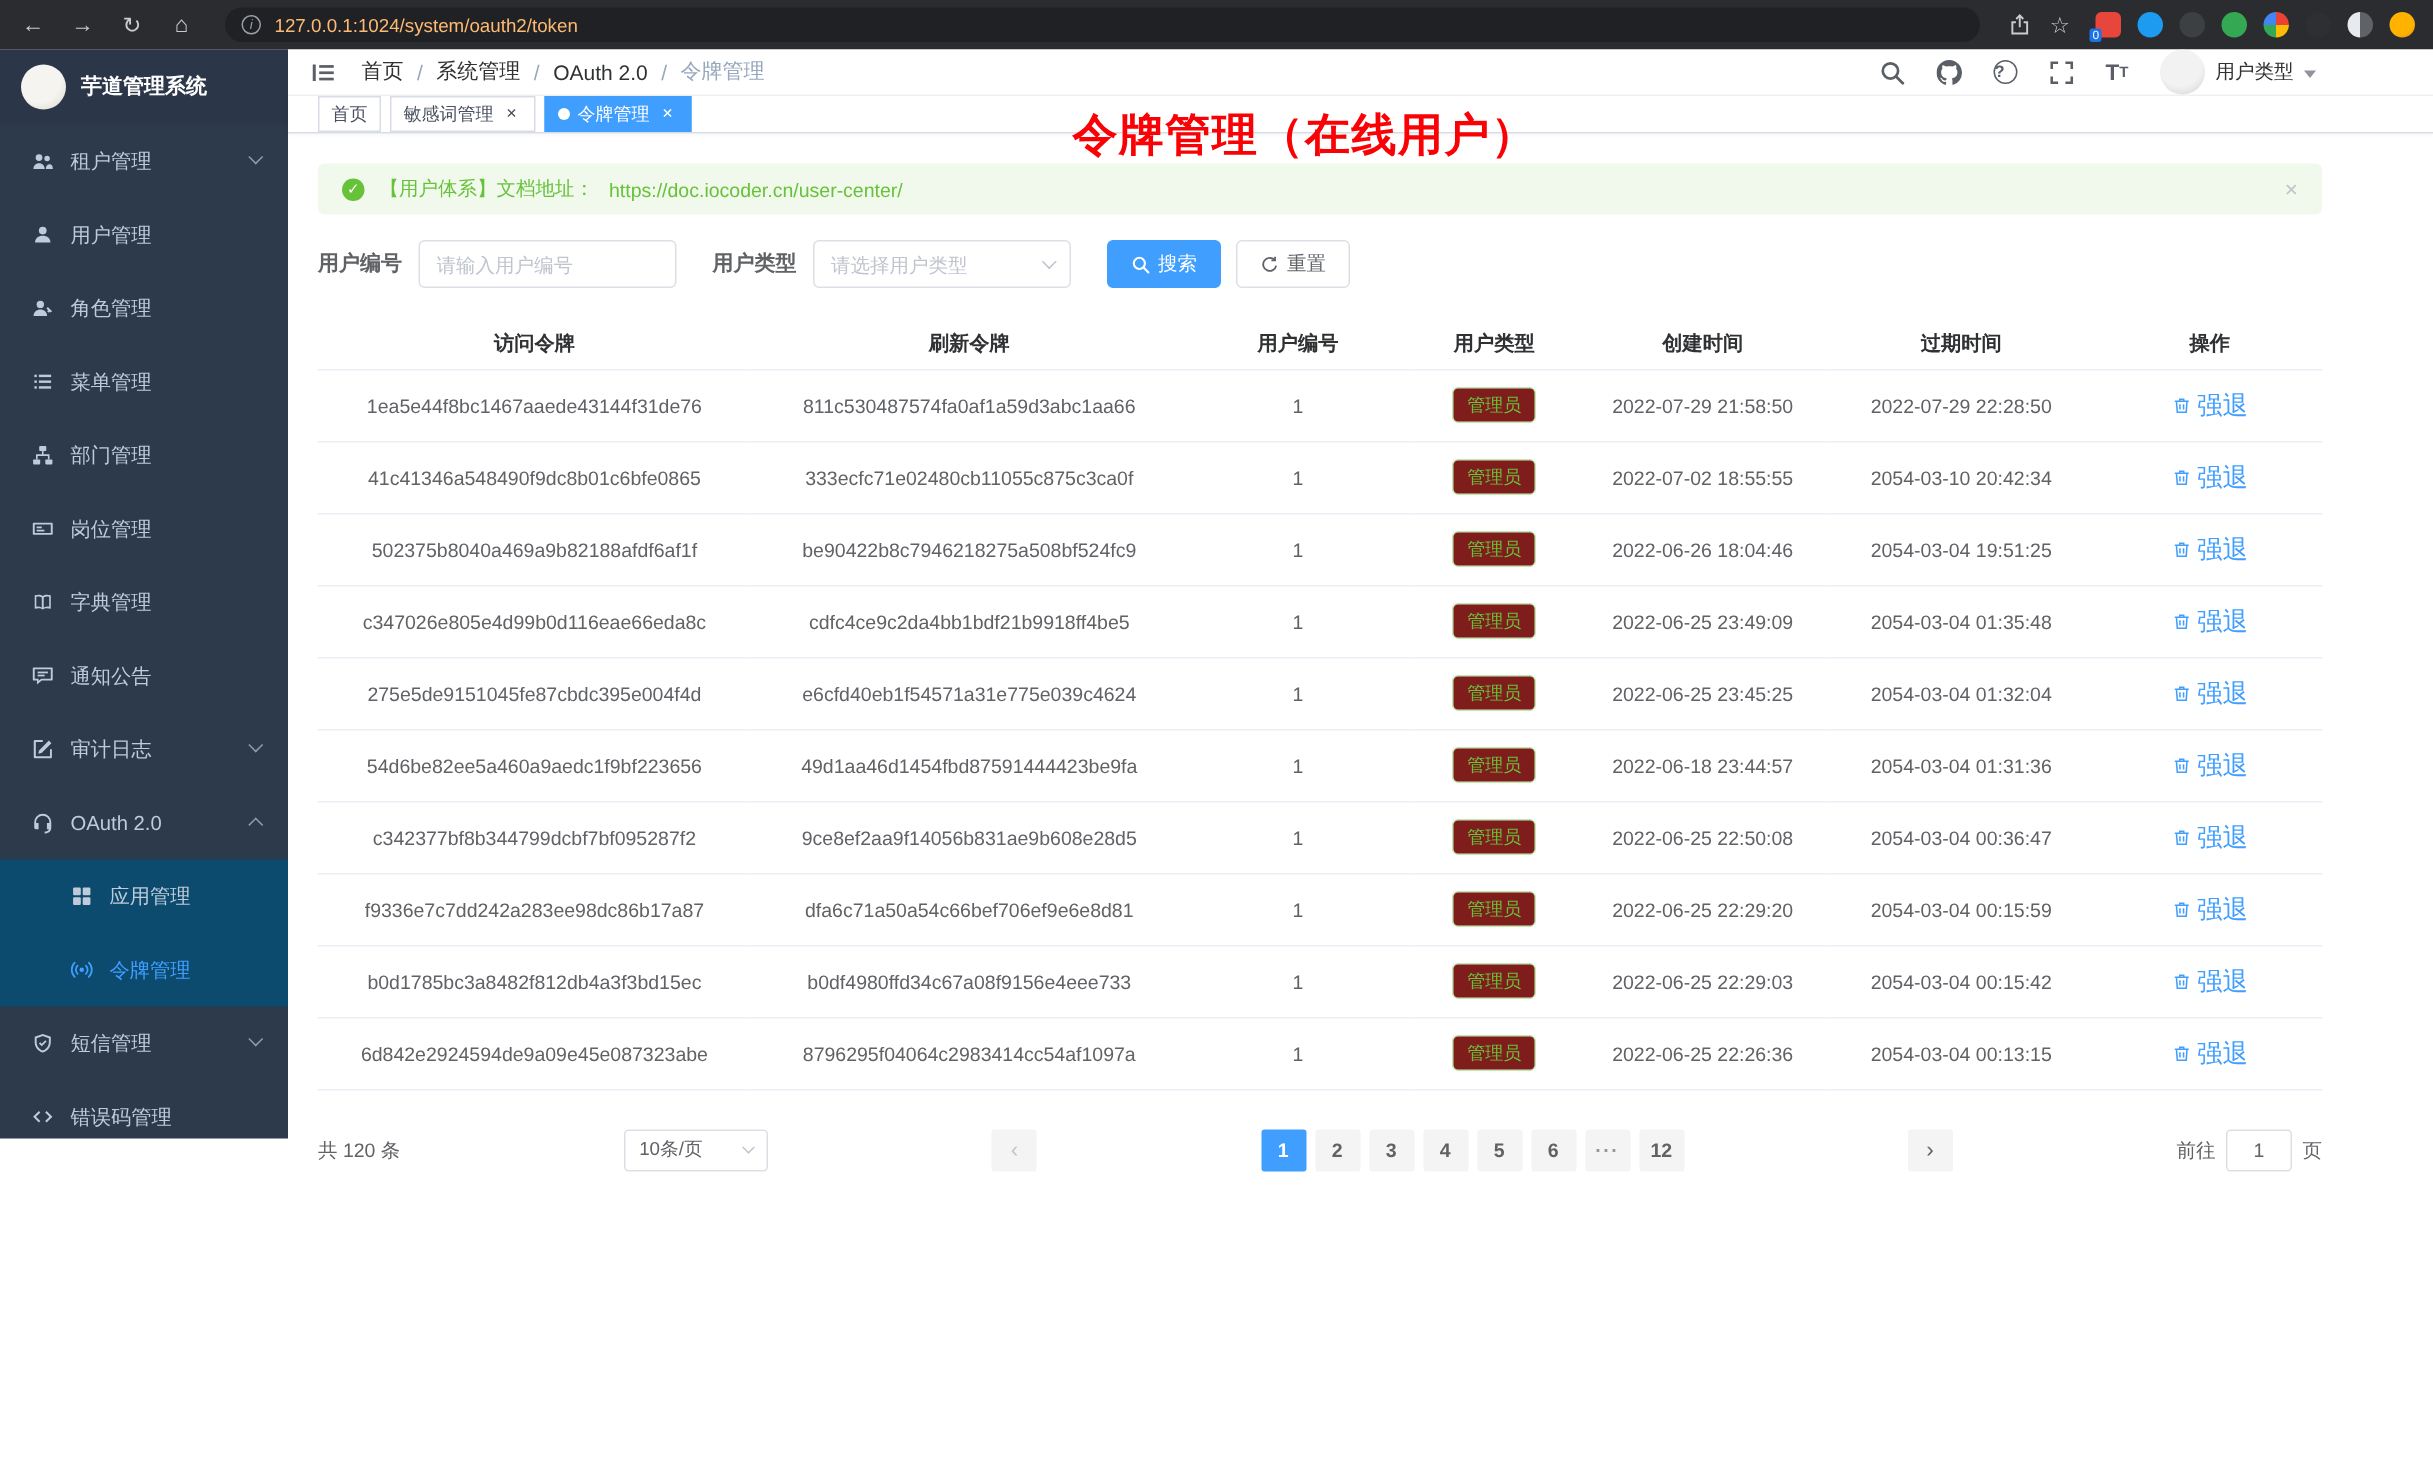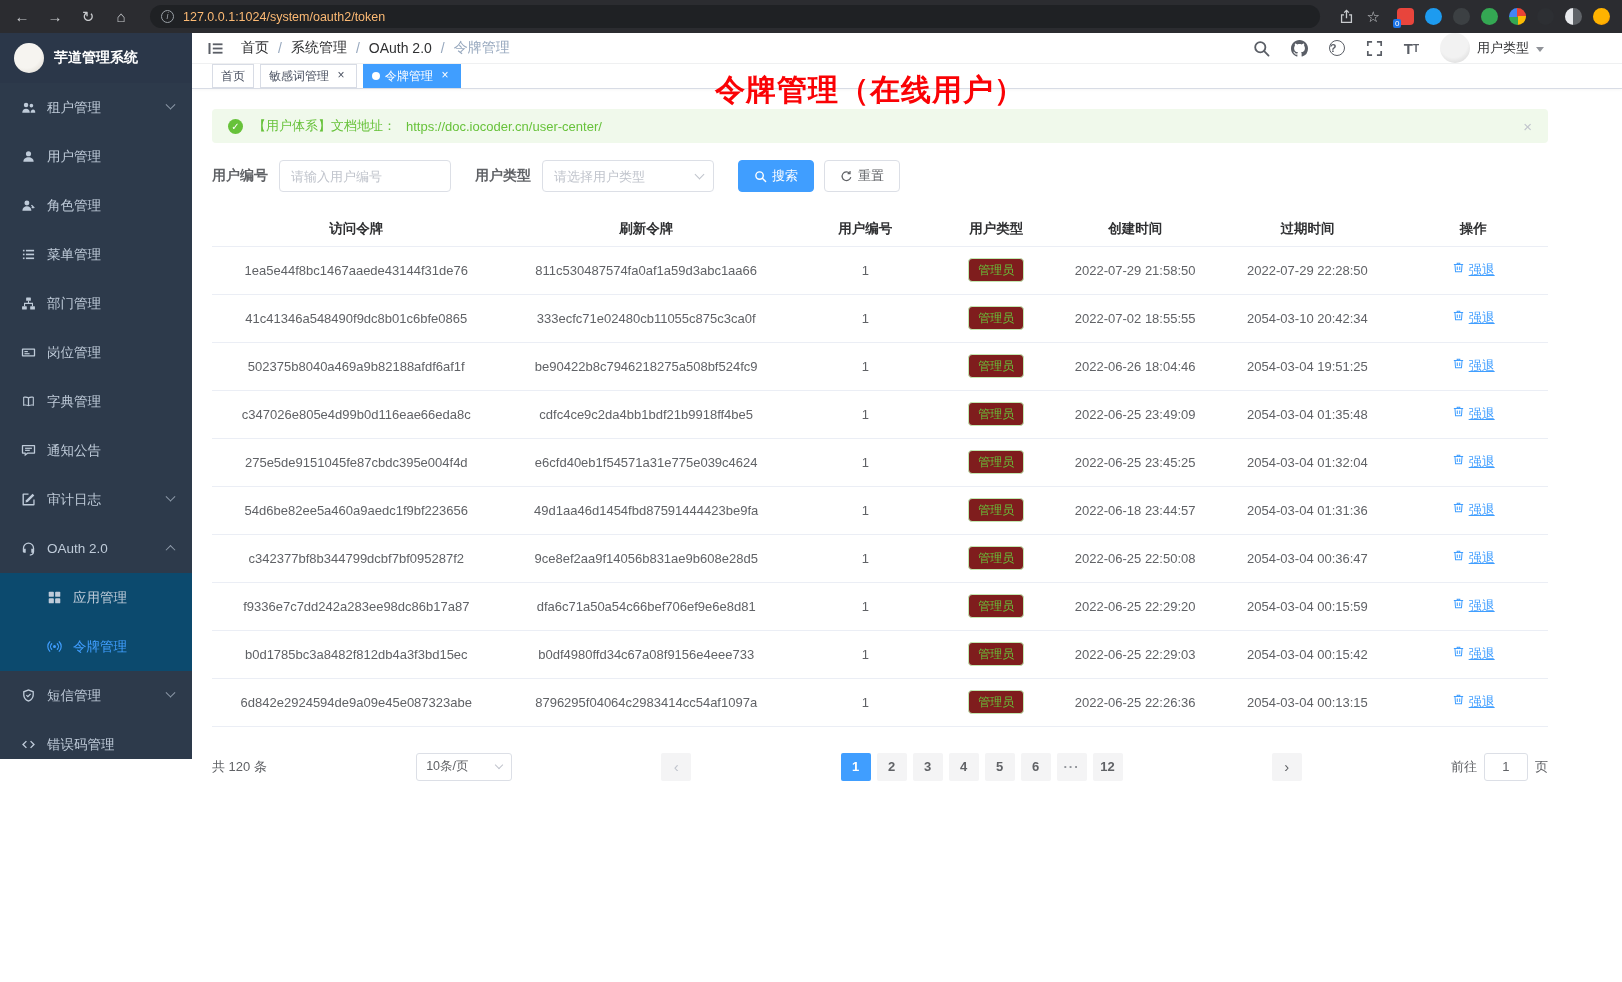--- a/index.html
+++ b/index.html
@@ -80,21 +80,21 @@
   .sel-chev { position:absolute; right:11px; top:11px; width:7px; height:7px; border-right:1.3px solid #c0c4cc; border-bottom:1.3px solid #c0c4cc; transform:rotate(45deg); pointer-events:none; }
   .btn { height:32px; border-radius:4px; font-size:13px; display:inline-flex; align-items:center; gap:5px; padding:0 15px; cursor:pointer; font-family:inherit; }
   .btn svg { width:13px; height:13px; }
   .btn-primary { background:#409eff; border:1px solid #409eff; color:#fff; margin-right:10px; }
   .btn-default { background:#fff; border:1px solid #dcdfe6; color:#606266; }
 
   table { width:100%; border-collapse:collapse; margin-top:20px; table-layout:fixed; }
   th { height:34px; font-size:13.5px; font-weight:700; color:#303133; border-bottom:1px solid #ebeef5; text-align:center; padding:0 4px; }
   td { height:48px; font-size:13px; color:#606266; border-bottom:1px solid #ebeef5; text-align:center; padding:0 4px; overflow:hidden; white-space:nowrap; }
   .tag-admin { display:inline-block; height:24px; line-height:22px; padding:0 9px; border:1px solid #c2e7b0; background:#7f1d1d; color:#67c23a; border-radius:4px; font-size:12px; }
-  .kick { color:#409eff; display:inline-flex; gap:4px; cursor:pointer; font-size:13px;text-decoration:underline; }
+  .kick { color:#409eff; display:inline-flex; align-items:center; gap:4px; cursor:pointer; font-size:17px; }
   .kick svg { width:13px; height:13px; }
 
   .pager { display:flex; align-items:center; justify-content:space-between; gap:10px; margin-top:26px; font-size:13px; color:#606266; }
   .size-select { width:96px; height:28px; border:1px solid #dcdfe6; border-radius:3px; display:flex; align-items:center; justify-content:space-between; padding:0 9px; font-size:12.5px; cursor:pointer; color:#606266; }
   .size-chev { width:6px; height:6px; border-right:1.2px solid #c0c4cc; border-bottom:1.2px solid #c0c4cc; transform:rotate(45deg); margin-top:-3px; }
   .pg-arrow { min-width:30px; height:28px; background:#f4f4f5; border-radius:2px; display:flex; align-items:center; justify-content:center; font-size:15px; cursor:pointer; }
   .pg-arrow.prev { color:#c0c4cc; }
   .pg-pages { display:flex; gap:6px; }
   .pg-btn { min-width:30px; height:28px; background:#f4f4f5; border-radius:2px; display:flex; align-items:center; justify-content:center; font-size:13px; color:#606266; cursor:pointer; padding:0 4px; font-weight:600; }
   .pg-btn.active { background:#409eff; color:#fff; }

